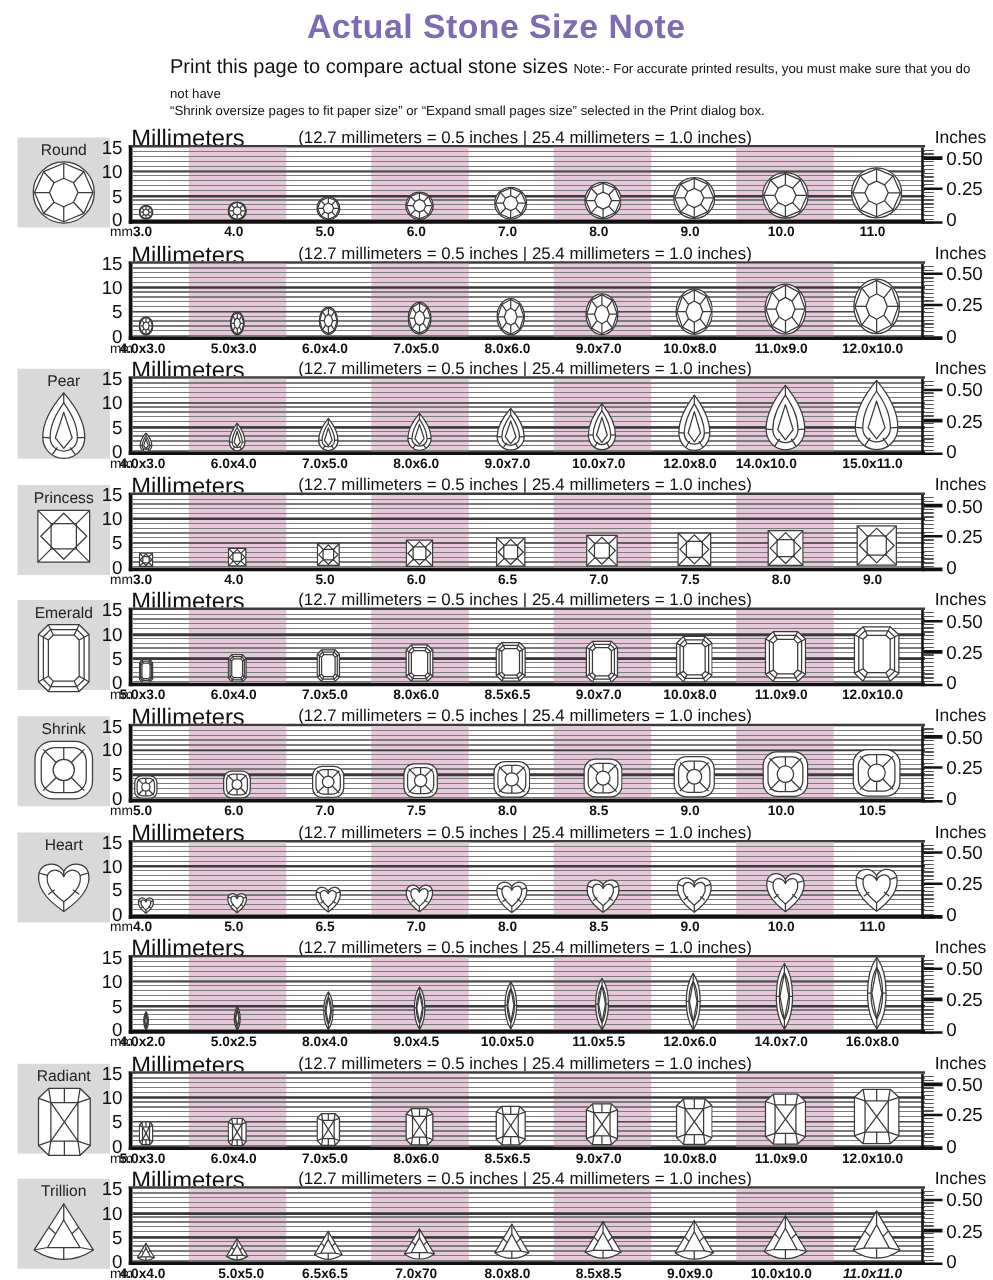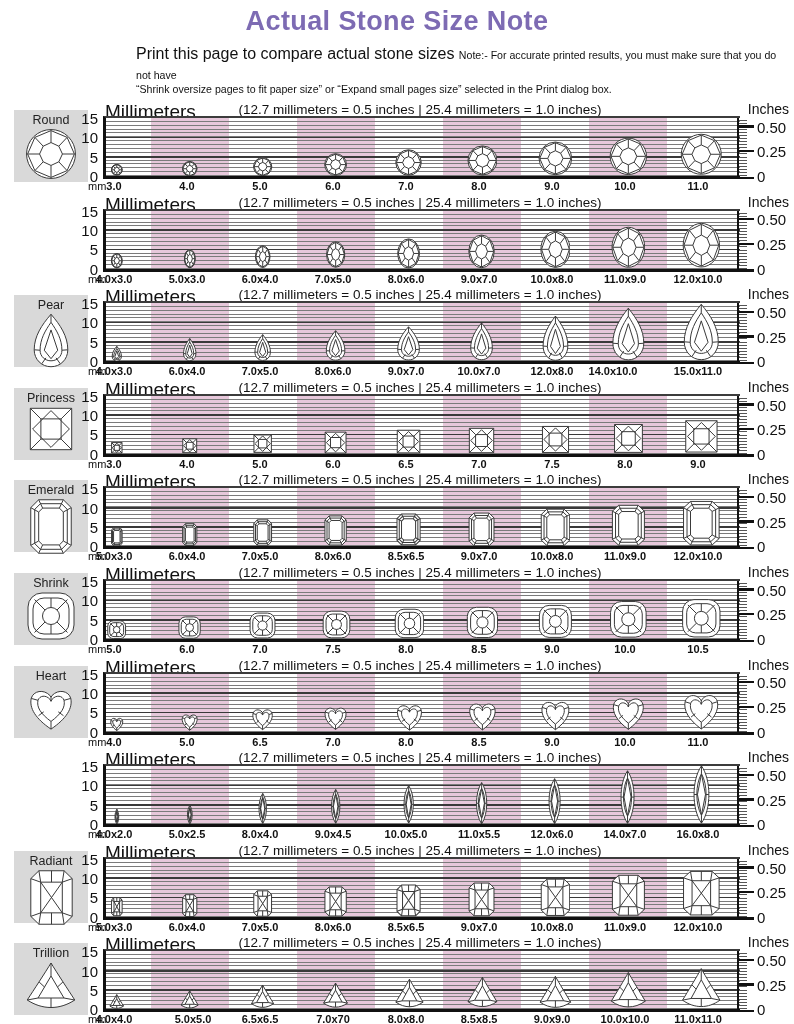--- a/index.html
+++ b/index.html
@@ -1865,21 +1865,21 @@
     <div class="mm-unit">mm</div>
     <div class="size-labels">
         <span style="left: 11px;">4.0x4.0</span>
         <span style="left: 84px; padding-left: 12px;">5.0x5.0</span>
         <span style="left: 157px;">6.5x6.5</span>
         <span style="left: 230px;">7.0x70</span>
         <span style="left: 303px;">8.0x8.0</span>
         <span style="left: 376px;">8.5x8.5</span>
         <span style="left: 449px;">9.0x9.0</span>
         <span style="left: 522px;">10.0x10.0</span>
-        <span style="left: 595px;">11.0x11.0</span>
+        <span style="left: 595px; font-style: italic;">11.0x11.0</span>
       </div>
     <div class="ruler">
       <i style="bottom:51.1px"></i>
       <i style="bottom:26.6px"></i>
       <i style="bottom:0"></i>
     </div>
     <div class="inch-labels">
       <span style="top:0.9px">0.50</span>
       <span style="top:25.5px">0.25</span>
       <span style="top:50px">0</span>

